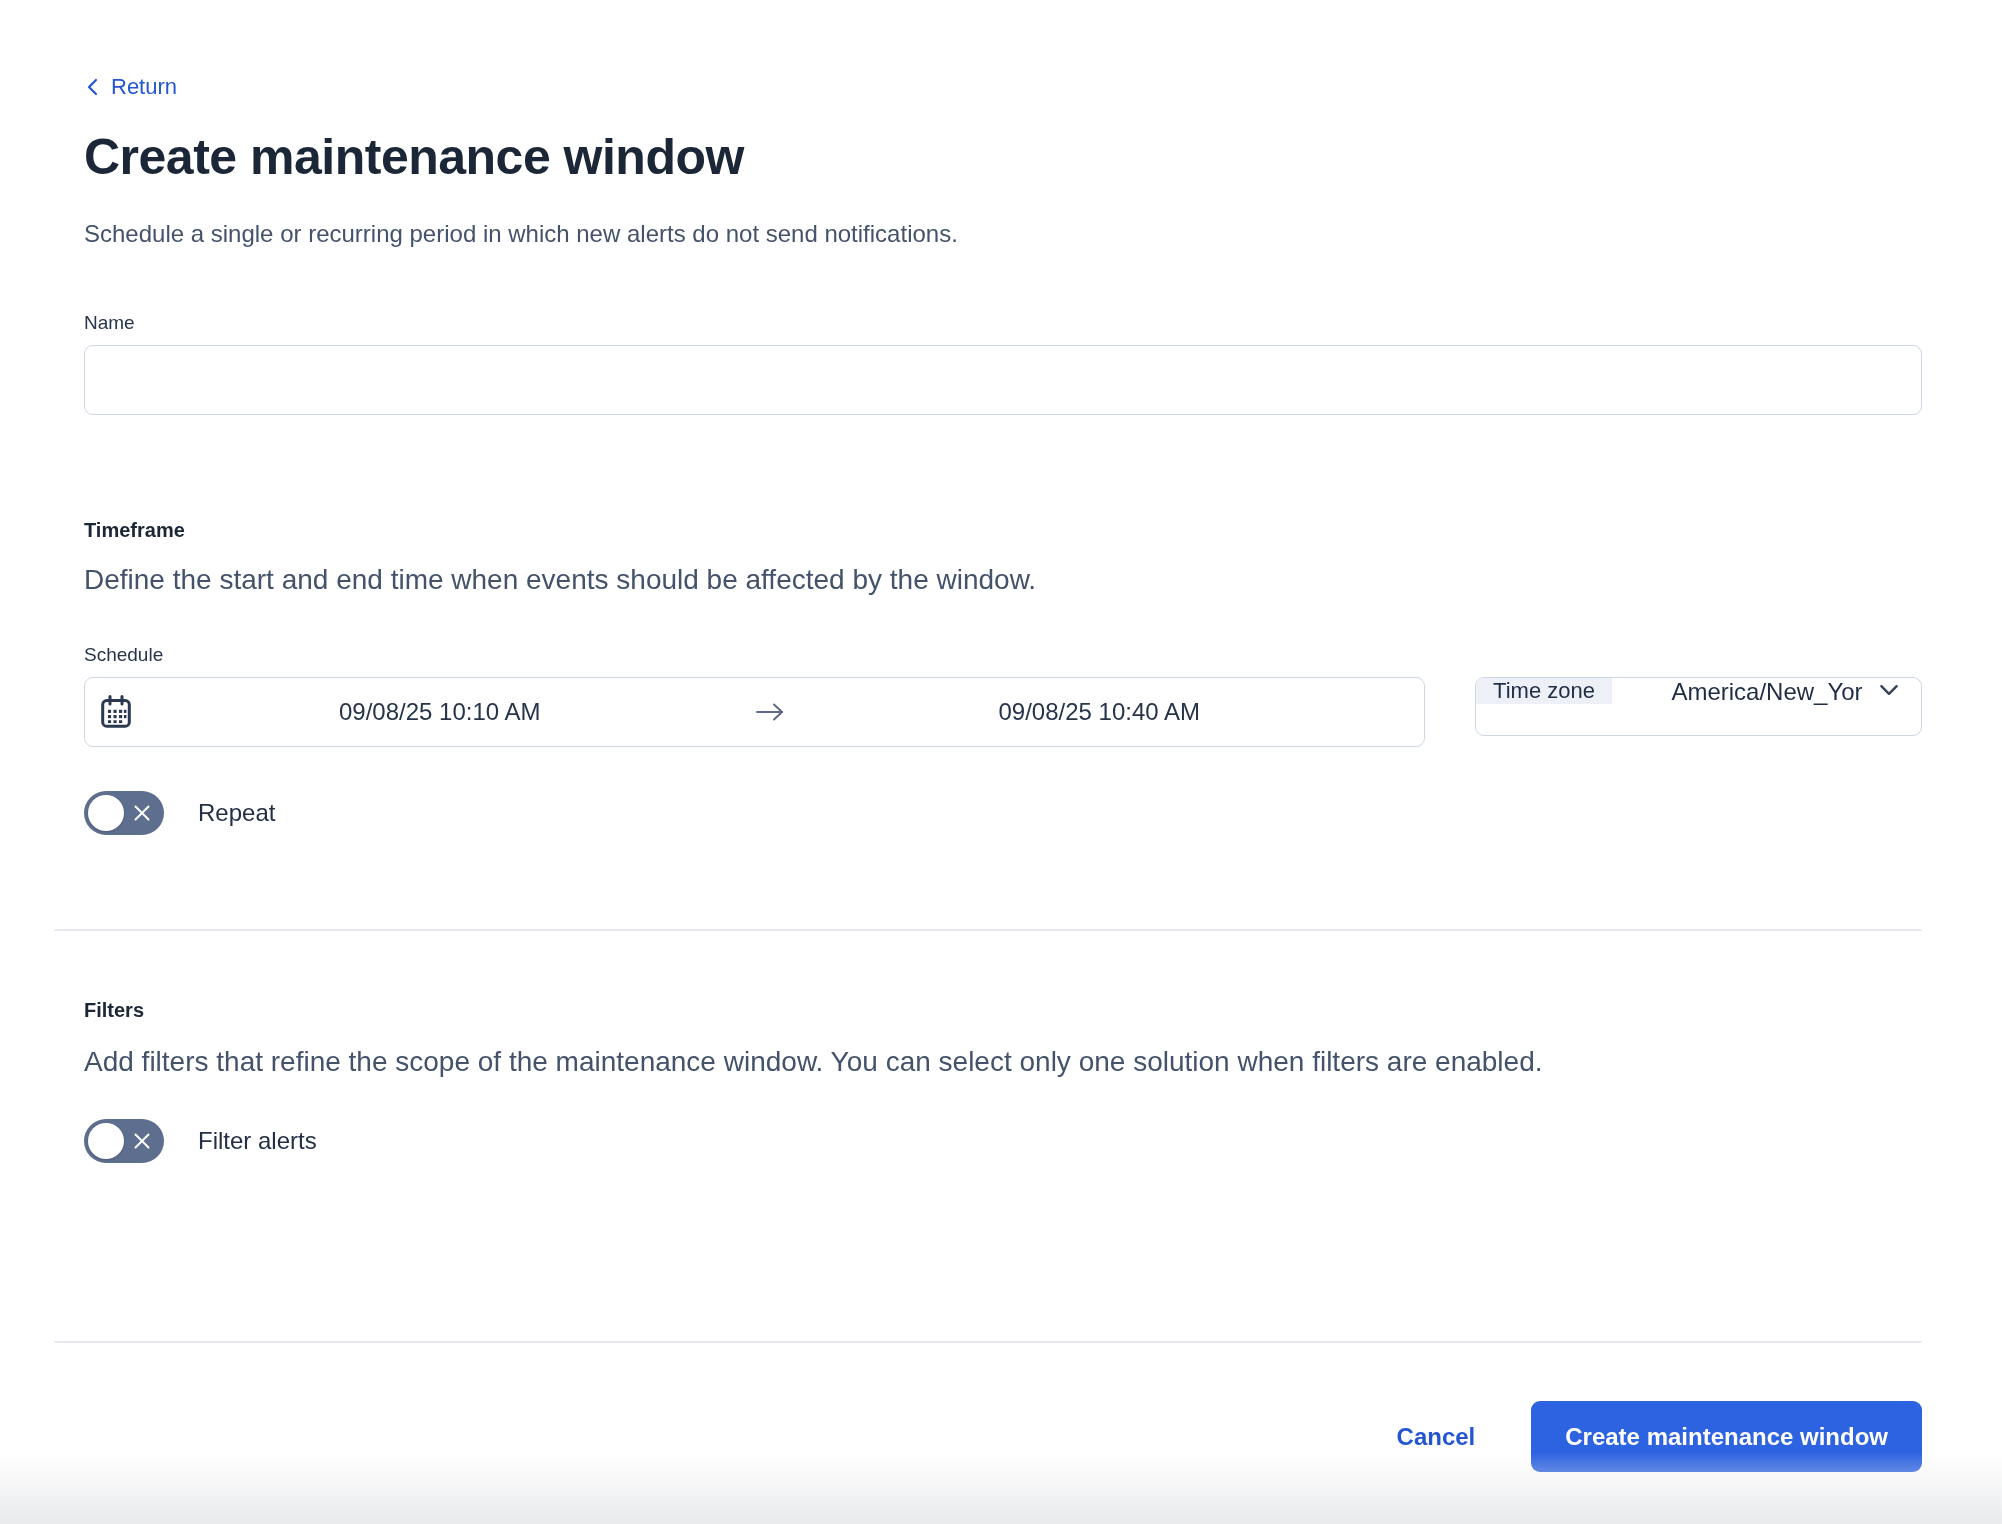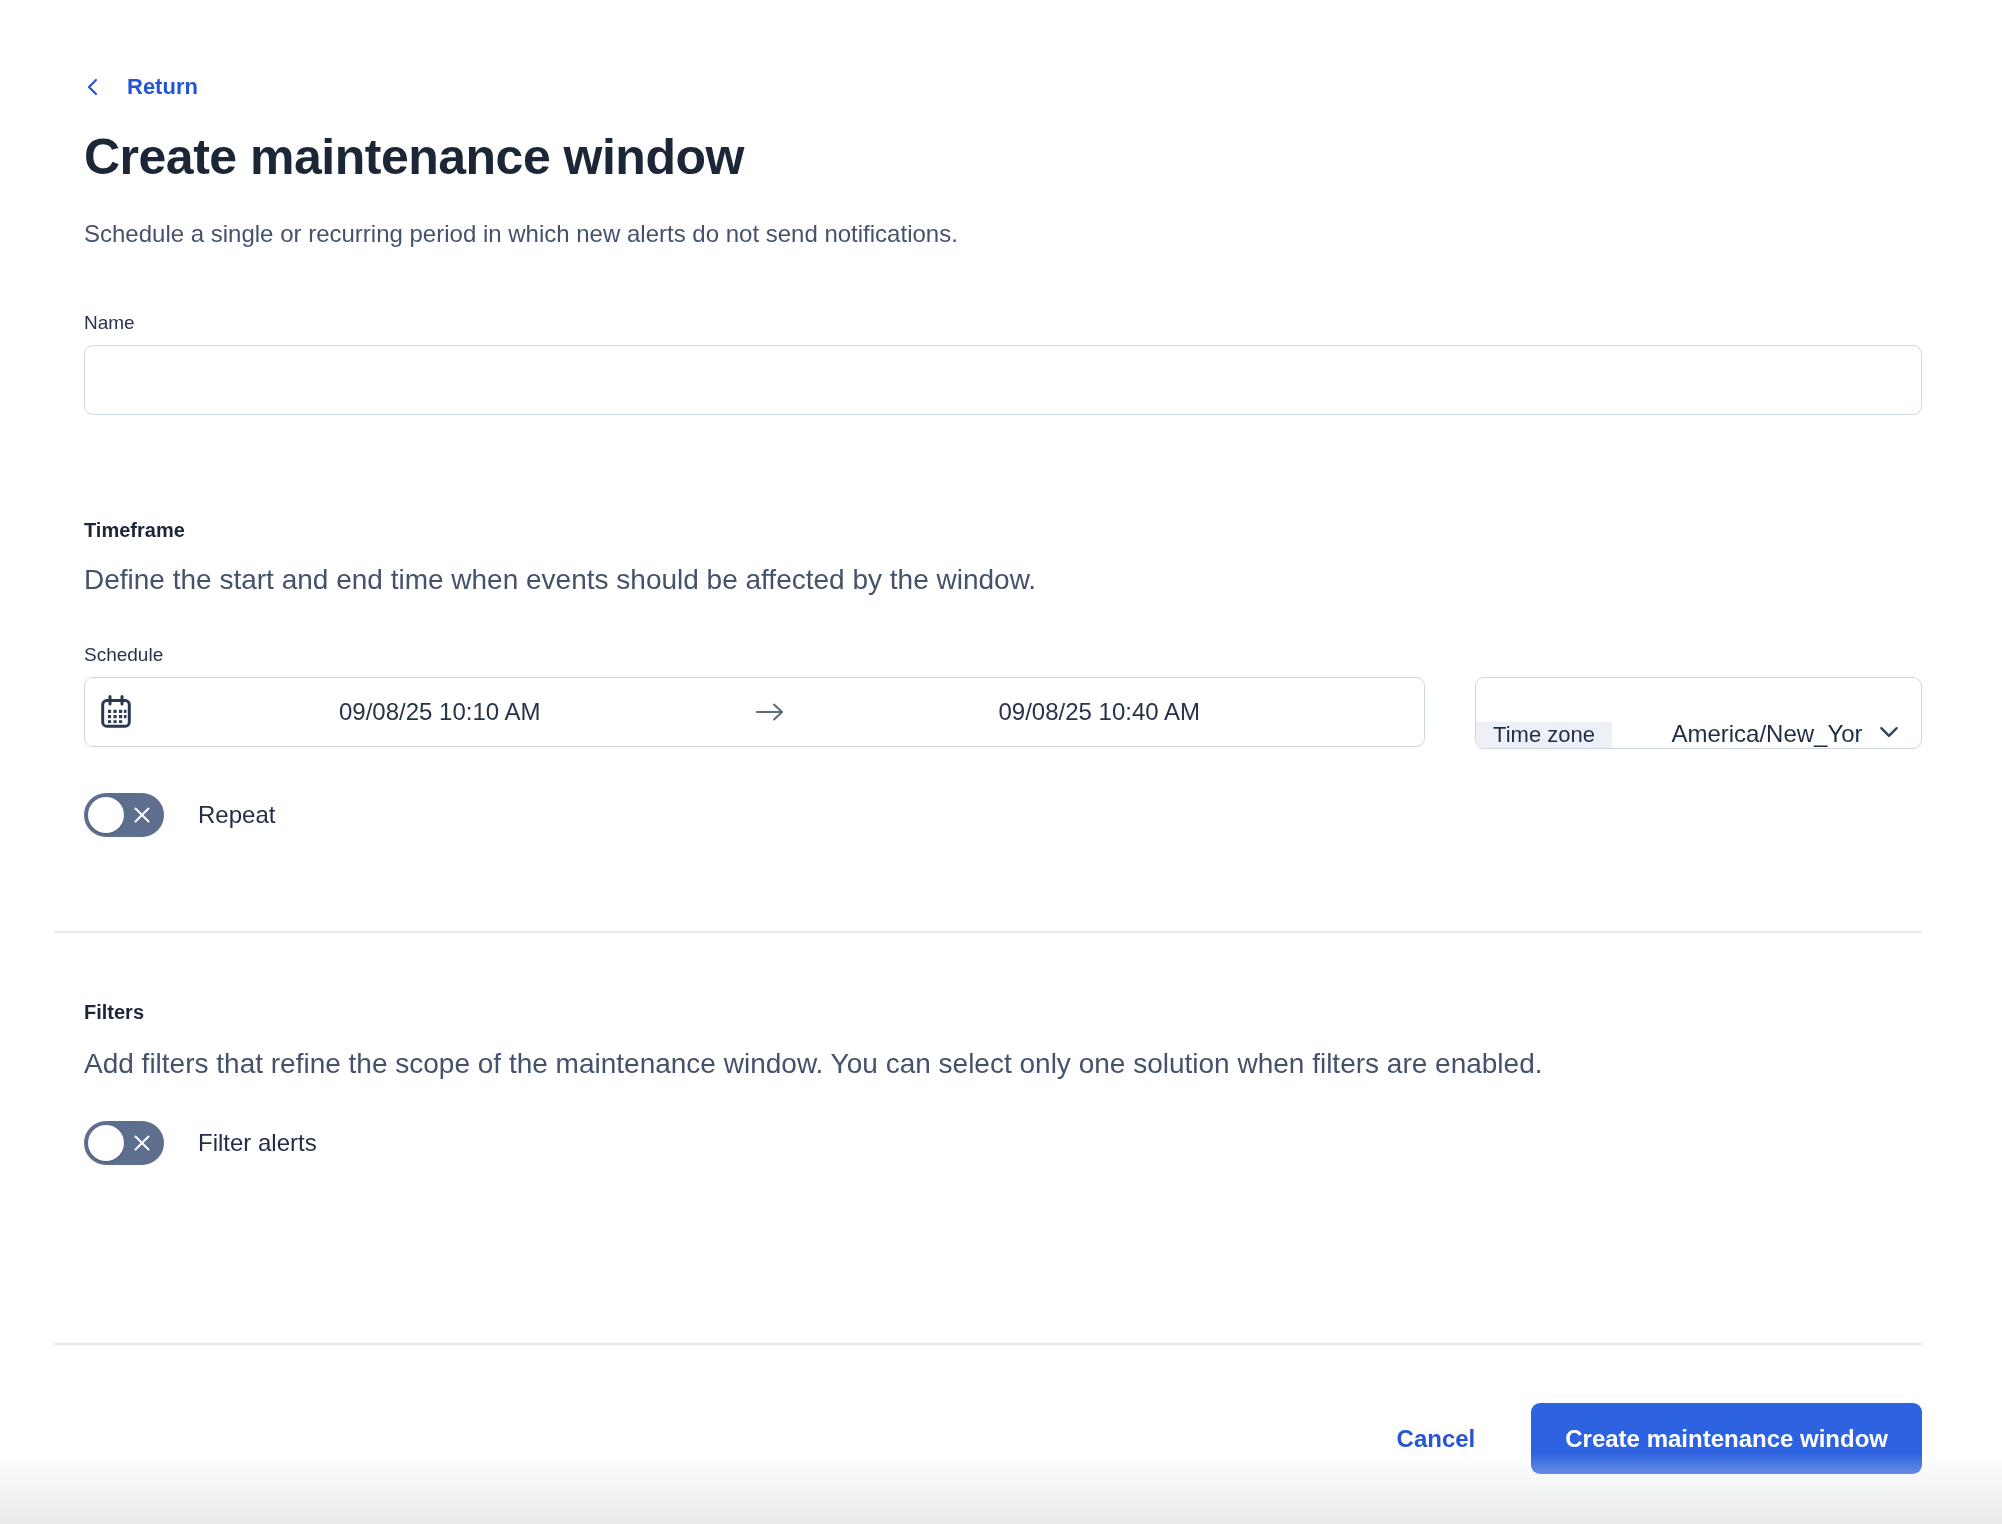--- a/index.html
+++ b/index.html
@@ -9,23 +9,23 @@
     background:#ffffff;
     color:#1b2637;
     position:relative;
     overflow:hidden;
   }
   .page { width:2002px; height:1524px; position:relative; }
   .content { padding:74px 80px 0 84px; }
 
   
   .return-link {
-    display:inline-flex; align-items:center; gap:26px;
+    display:inline-flex; align-items:center; gap:10px;
     color:var(--accent_link,#2456d4);
-    font-size:22px; font-weight:700; cursor:pointer;
+    font-size:22px; font-weight:400; cursor:pointer;
     text-decoration:none; height:26px;
   }
   .return-link svg { display:block; }
 
   
   h1.title {
     margin-top:26px;
     font-size:50px; font-weight:700; letter-spacing:-0.5px;
     color:var(--heading_text,#1b2637);
     line-height:60px;
@@ -71,24 +71,24 @@
     display:flex; align-items:center; padding:0 20px 0 12px;
   }
   .daterange .cal { flex:0 0 auto; display:flex; align-items:center; }
   .date-field {
     flex:1; text-align:center; font-size:24px; color:#27344a;
     cursor:pointer; line-height:66px; white-space:nowrap;
   }
   .range-arrow { flex:0 0 auto; display:flex; align-items:center; padding:0 6px; }
 
   .timezone {
-    flex:0 0 447px; height:72px;
+    flex:0 0 447px; height:59px;
     border:1.6px solid var(--input_border,#ced6e4);
     border-radius:9px; background:#fff;
-    display:flex; align-items:flex-end; overflow:hidden;
+    display:flex; align-items:flex-start; overflow:hidden;
   }
   .tz-prepend {
     flex:0 0 136px; background:var(--timezone_prepend_bg,#eef0f7);
     display:flex; align-items:center; justify-content:center;
     font-size:22px; color:#1f2e45;
   }
   .tz-value {
     flex:1; display:flex; align-items:center; justify-content:center;
     gap:14px; cursor:pointer; font-size:24px; color:#1f2e45;
     white-space:nowrap;

